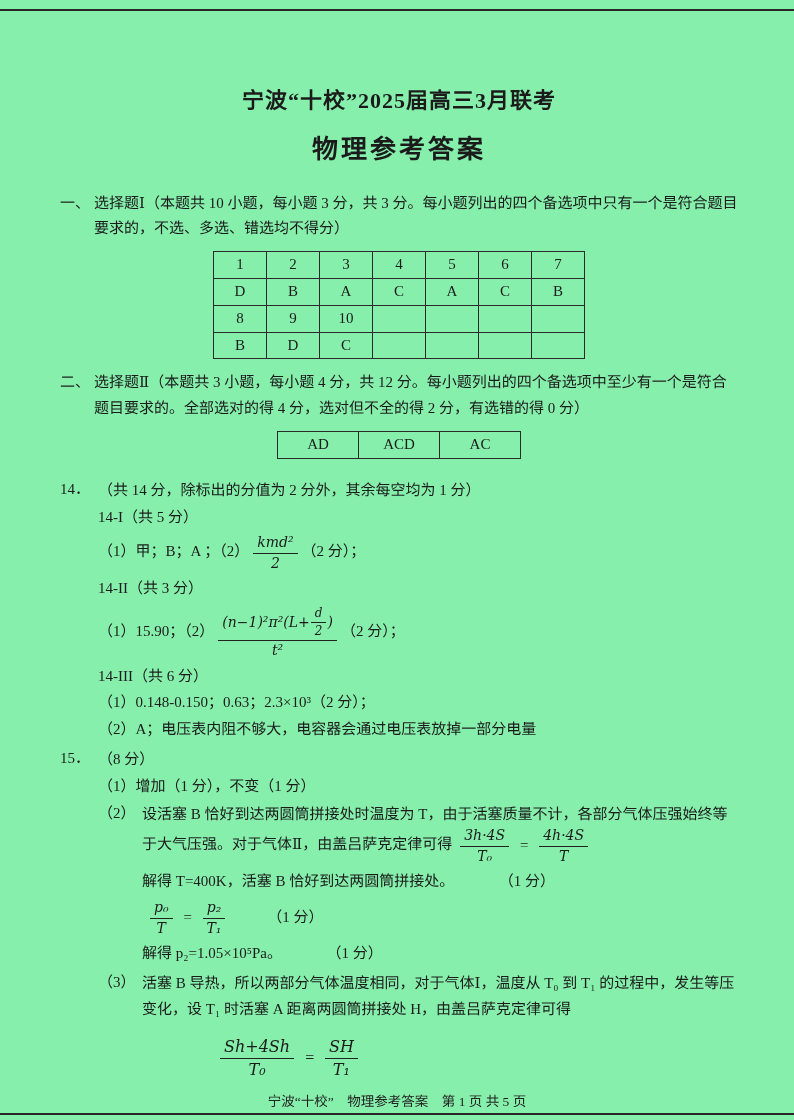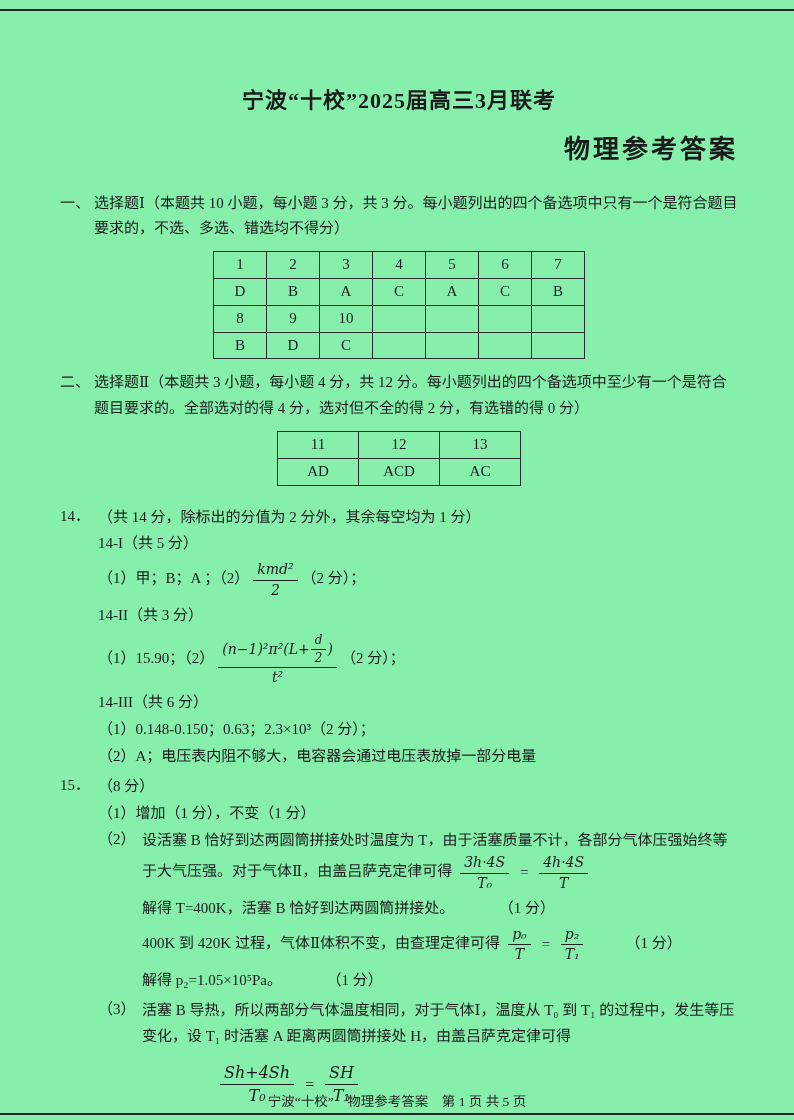--- a/index.html
+++ b/index.html
@@ -12,21 +12,21 @@
     width:794px;height:1120px;overflow:hidden;
     background:#86efac;color:#1b1b1b;
     font-size:15px;line-height:1.72;
     padding:82px 56px 0 60px;
   }
   .edge{position:absolute;left:0;width:100%;background:#262626;}
   .edge-top{top:9px;height:2px;}
   .edge-bottom{bottom:5px;height:2px;}
 
   h1.title{margin:0;text-align:center;font-size:22px;font-weight:700;letter-spacing:1px;}
-  h2.subtitle{margin:8px 0 0;text-align:right;font-size:26px;font-weight:700;letter-spacing:3px;}
+  h2.subtitle{margin:8px 0 0;text-align:center;font-size:26px;font-weight:700;letter-spacing:3px;}
 
   .sec{margin-top:18px;}
   .hang{display:flex;align-items:flex-start;}
   .marker{flex:0 0 auto;white-space:pre;}
   .m-sec{width:34px;}
   .m-num{width:38px;}
   .m-item{width:44px;}
   .hbody{flex:1;min-width:0;}
   .line{margin:1px 0;}
 
@@ -112,25 +112,20 @@
   </div>
 
   <div class="sec" style="margin-top:6px;">
     <div class="hang">
       <span class="marker m-sec">二、</span>
       <div class="hbody">选择题Ⅱ（本题共 3 小题，每小题 4 分，共 12 分。每小题列出的四个备选项中至少有一个是符合题目要求的。全部选对的得 4 分，选对但不全的得 2 分，有选错的得 0 分）</div>
     </div>
     <table class="ans t2">
       <tbody>
         <tr>
-          <td>11</td>
-          <td>12</td>
-          <td>13</td>
-        </tr>
-        <tr>
           <td>AD</td>
           <td>ACD</td>
           <td>AC</td>
         </tr>
       </tbody>
     </table>
   </div>
 
   <div class="sec" style="">
     <div class="hang">
@@ -188,21 +183,21 @@
                   <span class="frac">
                     <span class="fnum">4h·4S</span>
                     <span class="fden">T</span>
                   </span>
                 </span>
             </div>
             <div class="line" style="margin-top:4px;">
               <span>解得 T=400K，活塞 B 恰好到达两圆筒拼接处。</span><span class="score">（1 分）</span>
             </div>
             <div class="line frac-line">
-              <span>400K 到 420K 过程，气体Ⅱ体积不变，由查理定律可得</span><span class="eq">
+              <span class="eq">
                   <span class="frac">
                     <span class="fnum">p₀</span>
                     <span class="fden">T</span>
                   </span>
                   <span class="rel">=</span>
                   <span class="frac">
                     <span class="fnum">p₂</span>
                     <span class="fden">T₁</span>
                   </span>
                 </span><span class="score-sm score" style="margin-left:34px;">（1 分）</span>

